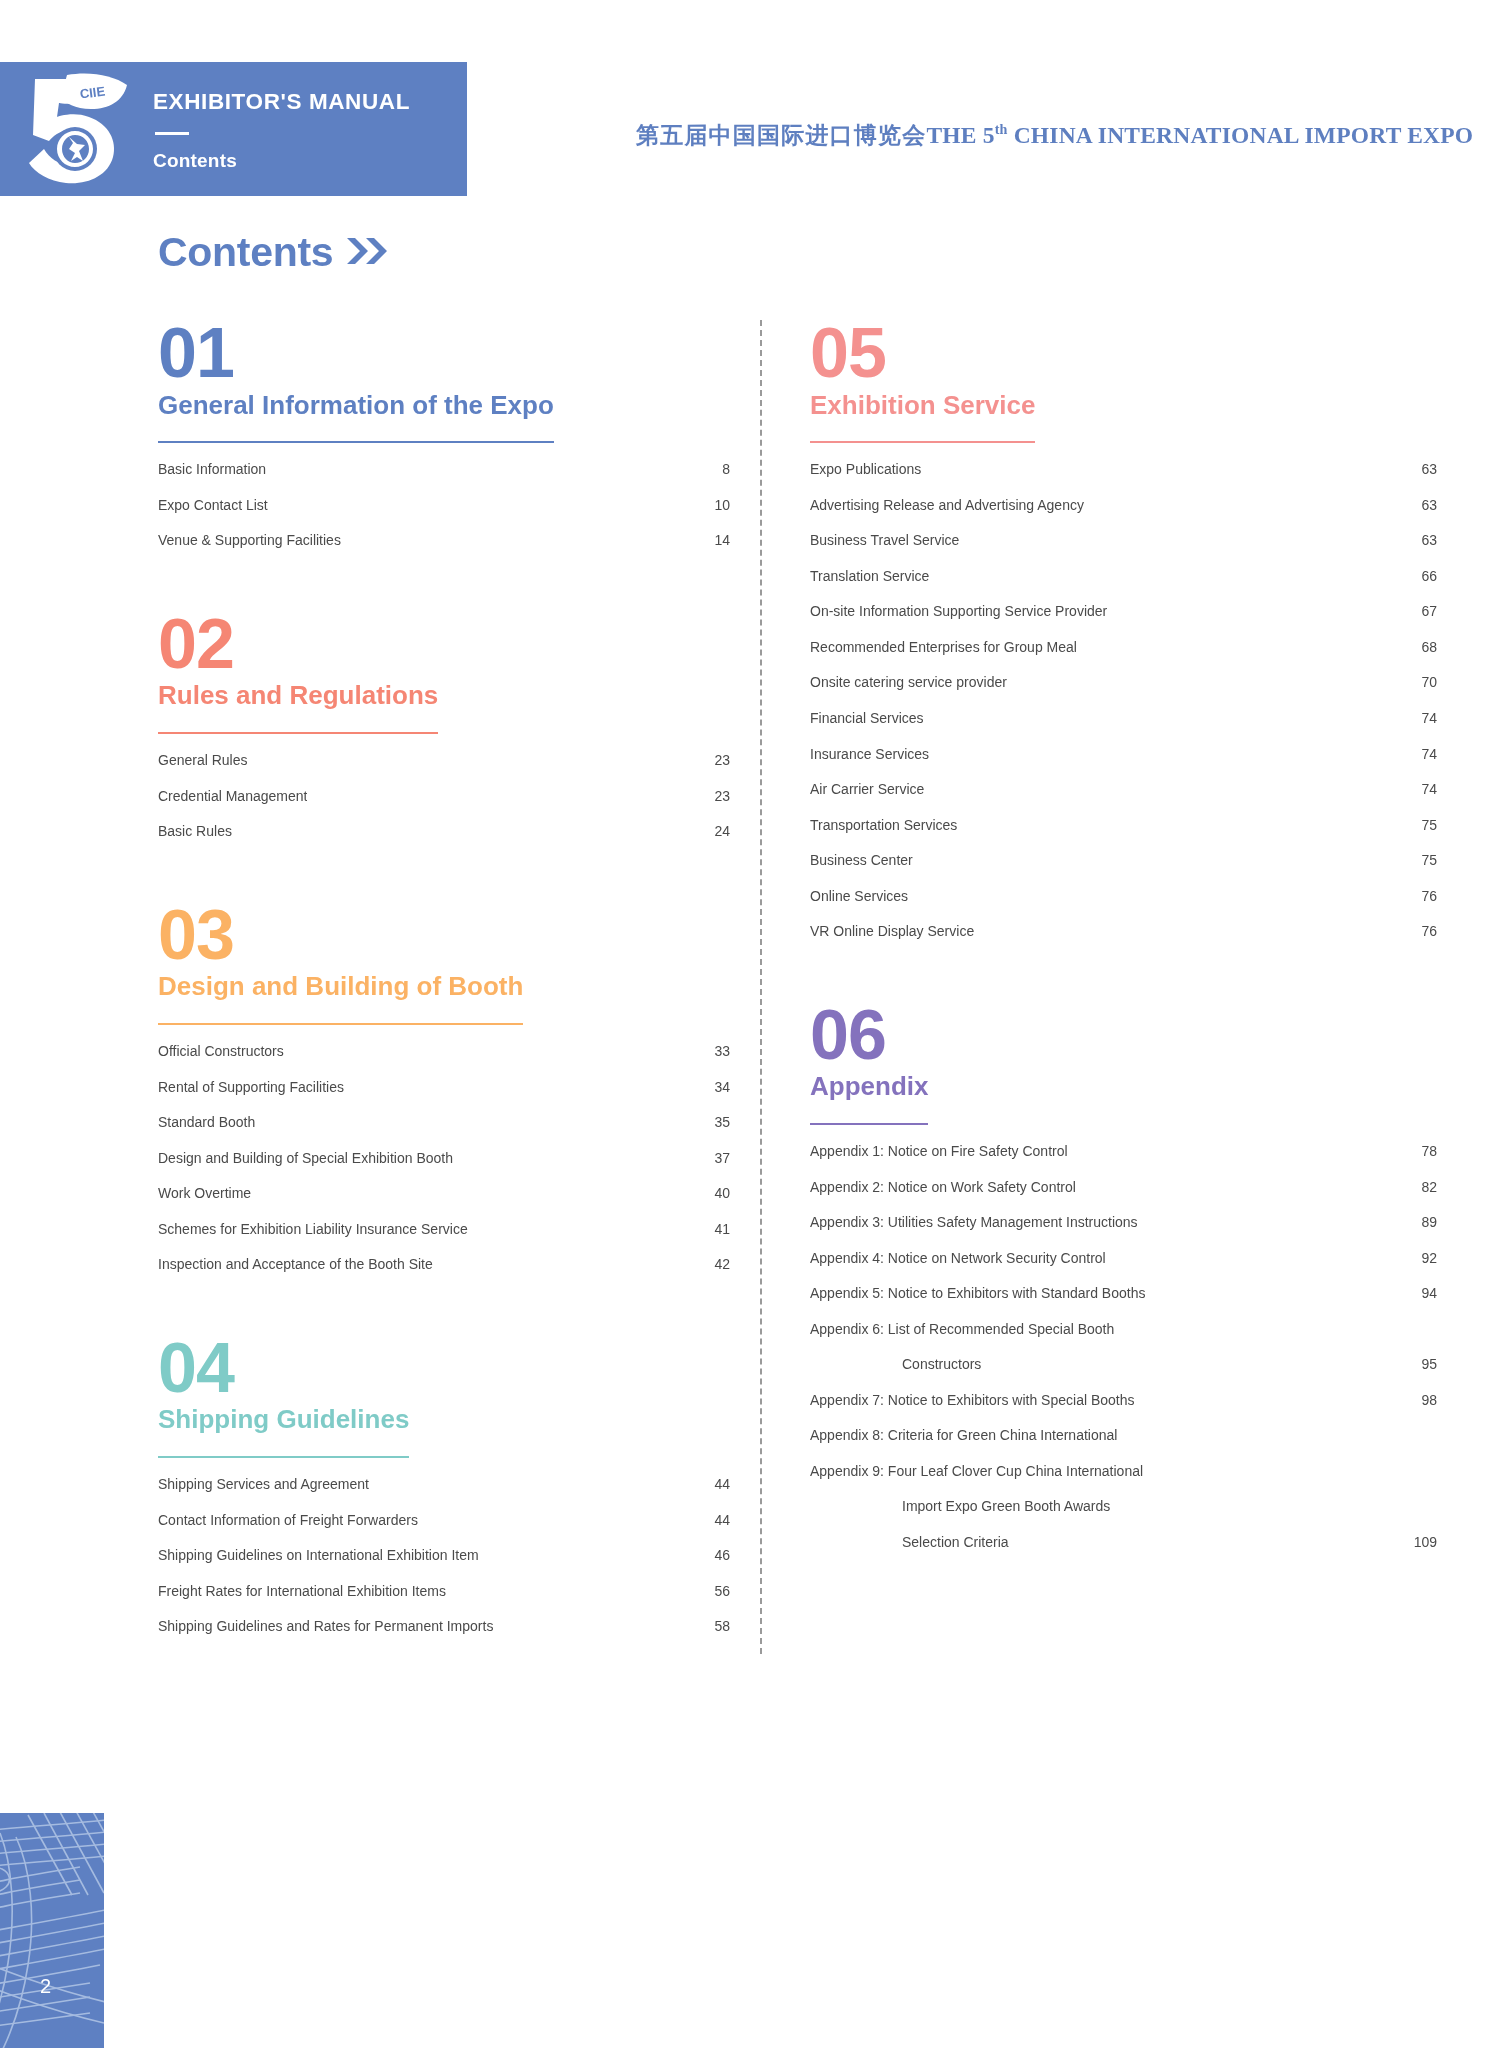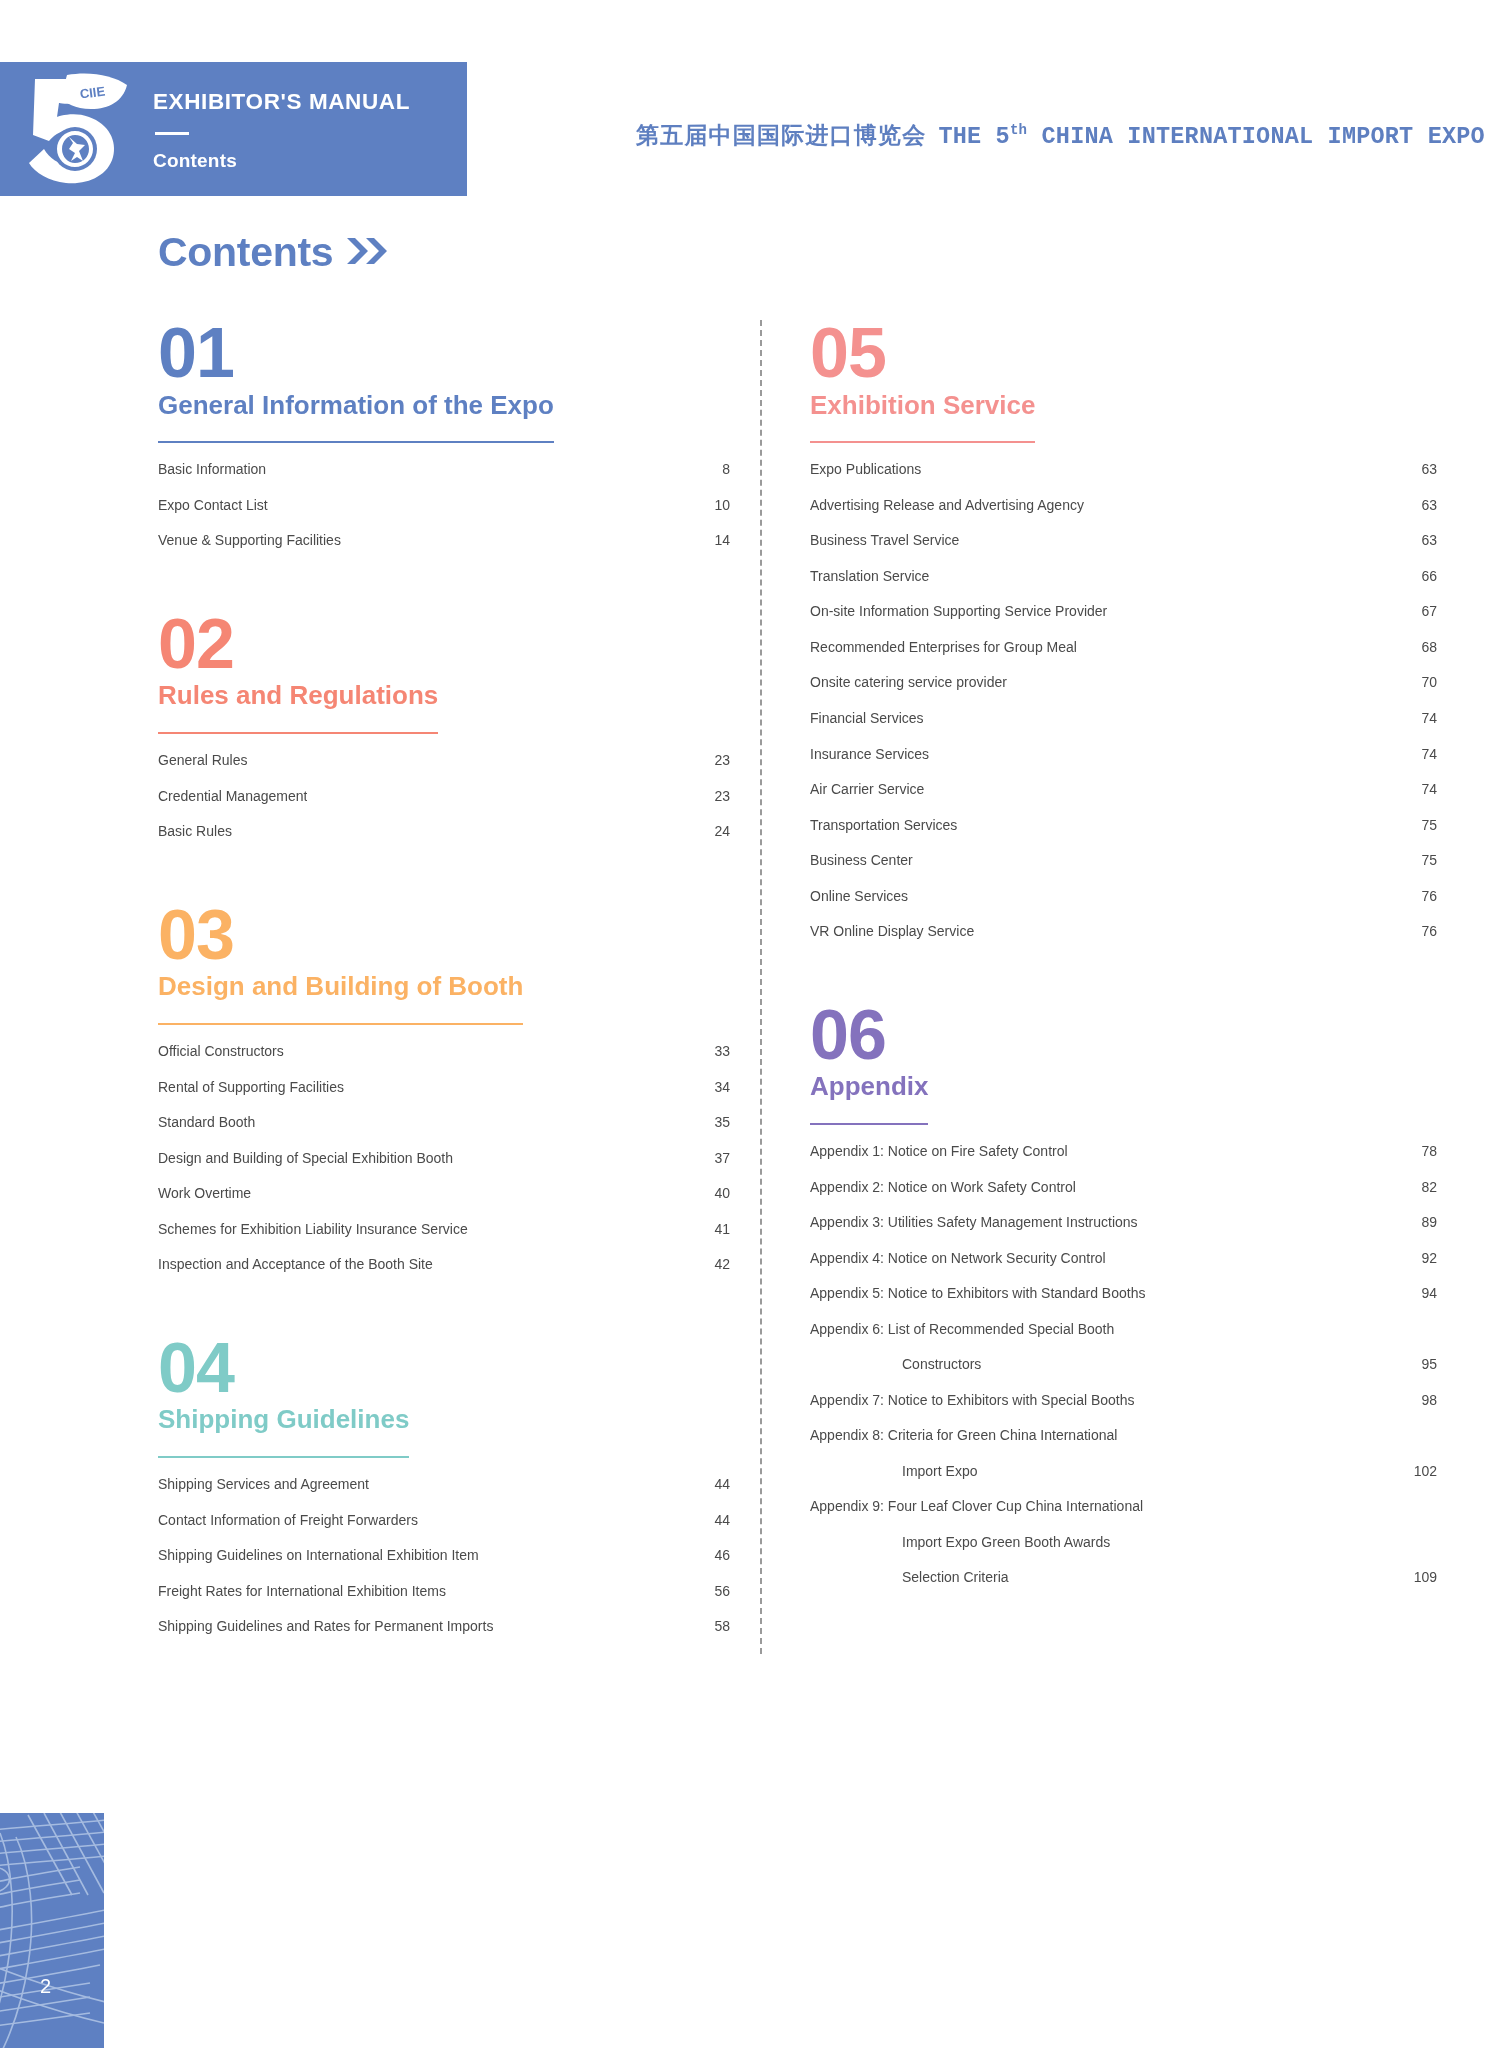--- a/index.html
+++ b/index.html
@@ -83,22 +83,21 @@
   }
   .expo-cn {
     font-size: 23px;
     letter-spacing: 1.2px;
     font-family: "DejaVu Sans", sans-serif;
     font-weight: bold;
   }
   .expo-en {
     font-size: 23.5px;
     letter-spacing: 0.2px;
-    margin-left: 12px;
-    font-family: Liberation Mono, monospace;
+    margin-left: 0;
   }
   .expo-en sup {
     font-size: 0.6em;
     vertical-align: super;
   }
 
   
   .contents-title-row {
     position: absolute;
     left: 158px;
@@ -467,25 +466,20 @@
             </div>
             <div class="entry">
               <span class="label">Appendix 7: Notice to Exhibitors with Special Booths</span>
               <span class="spacer"></span>
               <span class="page-no">98</span>
             </div>
             <div class="entry nopage">
               <span class="label">Appendix 8: Criteria for Green China International</span>
               <span class="spacer"></span>
               <span class="page-no"></span>
-            </div>
-            <div class="entry indent">
-              <span class="label">Import Expo</span>
-              <span class="spacer"></span>
-              <span class="page-no">102</span>
             </div>
             <div class="entry nopage">
               <span class="label">Appendix 9: Four Leaf Clover Cup China International</span>
               <span class="spacer"></span>
               <span class="page-no"></span>
             </div>
             <div class="entry indent nopage">
               <span class="label">Import Expo Green Booth Awards</span>
               <span class="spacer"></span>
               <span class="page-no"></span>

